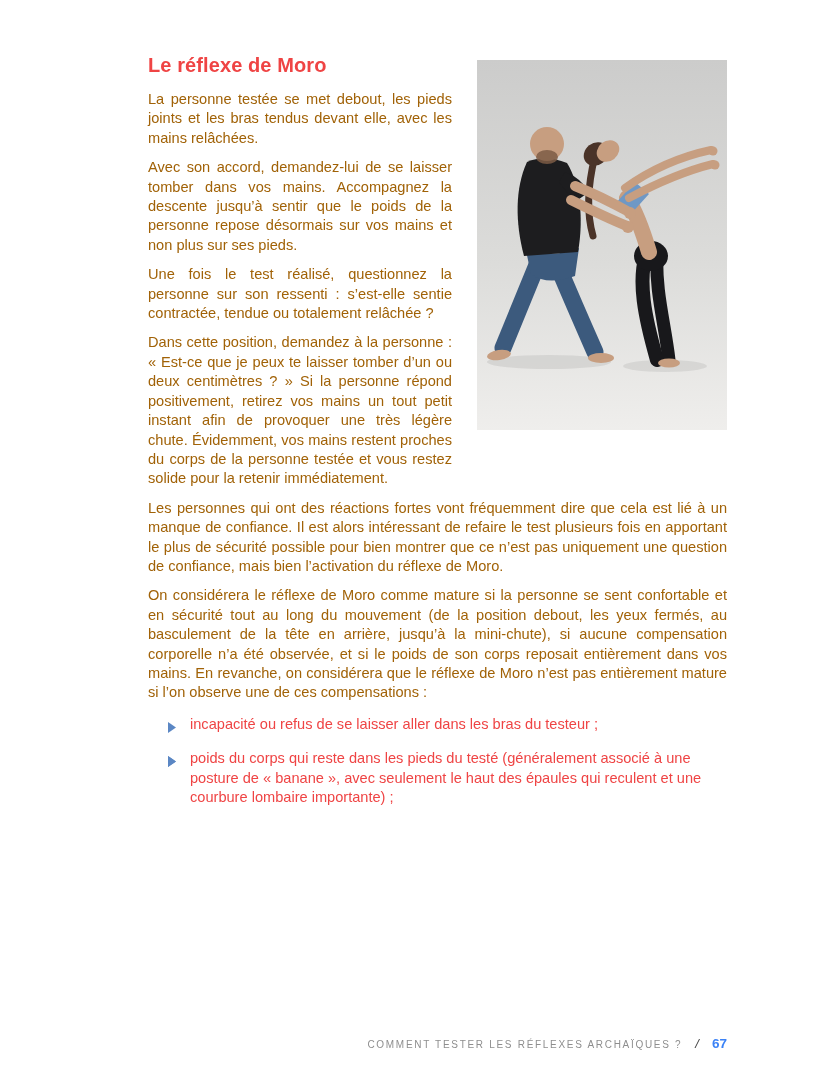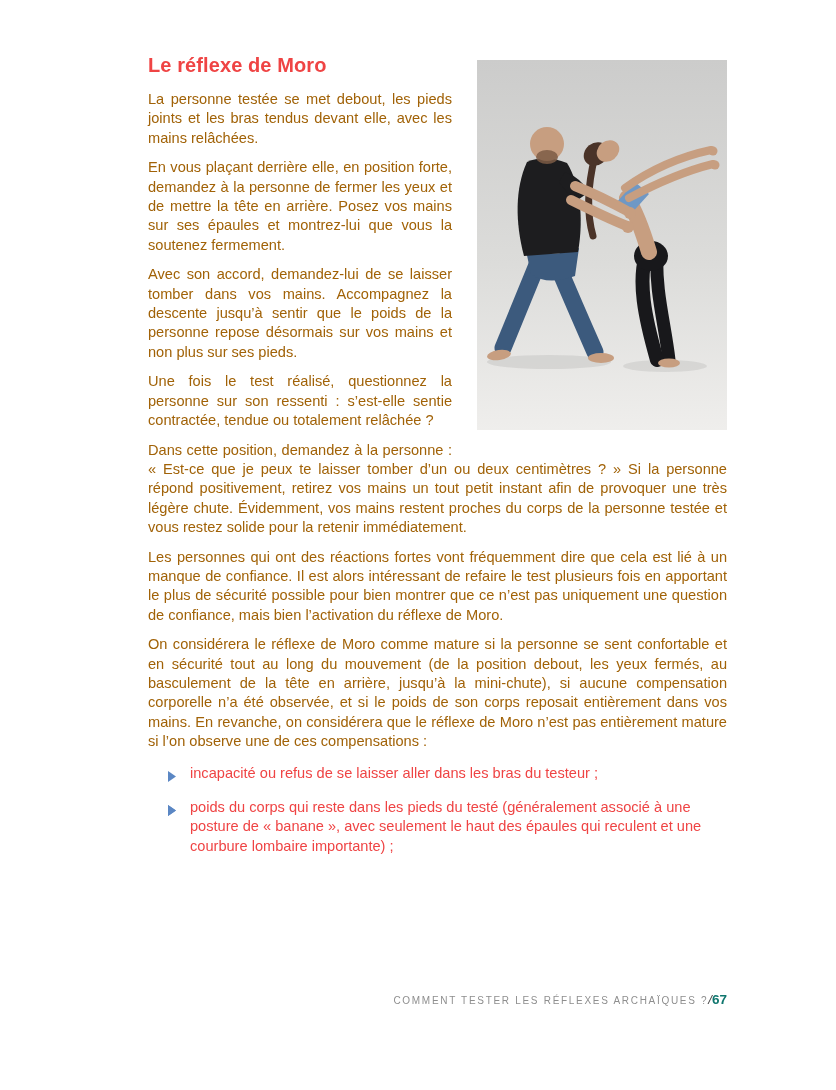--- a/index.html
+++ b/index.html
@@ -55,40 +55,41 @@
   ul.bullets .bullet {
     position: absolute;
     left: 0;
     top: 4px;
     width: 8px;
     height: 11px;
   }
   .footer {
     position: absolute;
     left: 148px;
-    top: 992px;
+    top: 1036px;
     width: 579px;
     display: flex;
     justify-content: flex-end;
     align-items: baseline;
+    gap: 13px;
   }
   .running-title {
     font-size: 10px;
     letter-spacing: 1.7px;
     color: #8e8e8e;
   }
   .slash {
     font-style: italic;
     font-size: 13px;
     color: #3f3f3f;
   }
   .page-num {
     font-size: 13.5px;
     font-weight: 600;
-    color: #0f766e;
+    color: #3b82f6;
   }
 </style>
 </head>
 <body>
 
 <div class="page">
   <div class="content">
 
     <div class="photo-frame" title="Le testeur, debout derrière la personne testée, pose les mains sur ses épaules pendant qu’elle bascule la tête et le corps en arrière, bras tendus">
       <svg viewBox="0 0 250 370" xmlns="http://www.w3.org/2000/svg">
@@ -130,21 +131,20 @@
         <path d="M98,126 C118,134 134,142 152,152" fill="none" stroke-width="10" stroke-linecap="round" stroke="#c79e80"></path>
         <path d="M94,140 C114,150 130,158 150,166" fill="none" stroke-width="10" stroke-linecap="round" stroke="#c79e80"></path>
         <circle cx="153" cy="153" r="6" fill="#c79e80"></circle>
         <circle cx="151" cy="167" r="6" fill="#c79e80"></circle>
       </svg>
     </div>
 
     <h1 class="title">Le réflexe de Moro</h1>
 
     <p class="body">La personne testée se met debout, les pieds joints et les bras tendus devant elle, avec les mains relâchées.</p>
-    <p class="body">En vous plaçant derrière elle, en position forte, demandez à la personne de fermer les yeux et de mettre la tête en arrière. Posez vos mains sur ses épaules et montrez-lui que vous la soutenez fermement.</p>
     <p class="body">Avec son accord, demandez-lui de se laisser tomber dans vos mains. Accompagnez la descente jusqu’à sentir que le poids de la personne repose désormais sur vos mains et non plus sur ses pieds.</p>
     <p class="body">Une fois le test réalisé, questionnez la personne sur son ressenti&nbsp;: s’est-elle sentie contractée, tendue ou totalement relâchée&nbsp;?</p>
     <p class="body">Dans cette position, demandez à la personne&nbsp;: «&nbsp;Est-ce que je peux te laisser tomber d’un ou deux centimètres&nbsp;?&nbsp;» Si la personne répond positivement, retirez vos mains un tout petit instant afin de provoquer une très légère chute. Évidemment, vos mains restent proches du corps de la personne testée et vous restez solide pour la retenir immédiatement.</p>
     <p class="body">Les personnes qui ont des réactions fortes vont fréquemment dire que cela est lié à un manque de confiance. Il est alors intéressant de refaire le test plusieurs fois en apportant le plus de sécurité possible pour bien montrer que ce n’est pas uniquement une question de confiance, mais bien l’activation du réflexe de Moro.</p>
     <p class="body">On considérera le réflexe de Moro comme mature si la personne se sent confortable et en sécurité tout au long du mouvement (de la position debout, les yeux fermés, au basculement de la tête en arrière, jusqu’à la mini-chute), si aucune compensation corporelle n’a été observée, et si le poids de son corps reposait entièrement dans vos mains. En revanche, on considérera que le réflexe de Moro n’est pas entièrement mature si l’on observe une de ces compensations&nbsp;:</p>
 
     <ul class="bullets">
       <li>
         <span class="bullet">
           <svg viewBox="0 0 8 11" width="8" height="11">

